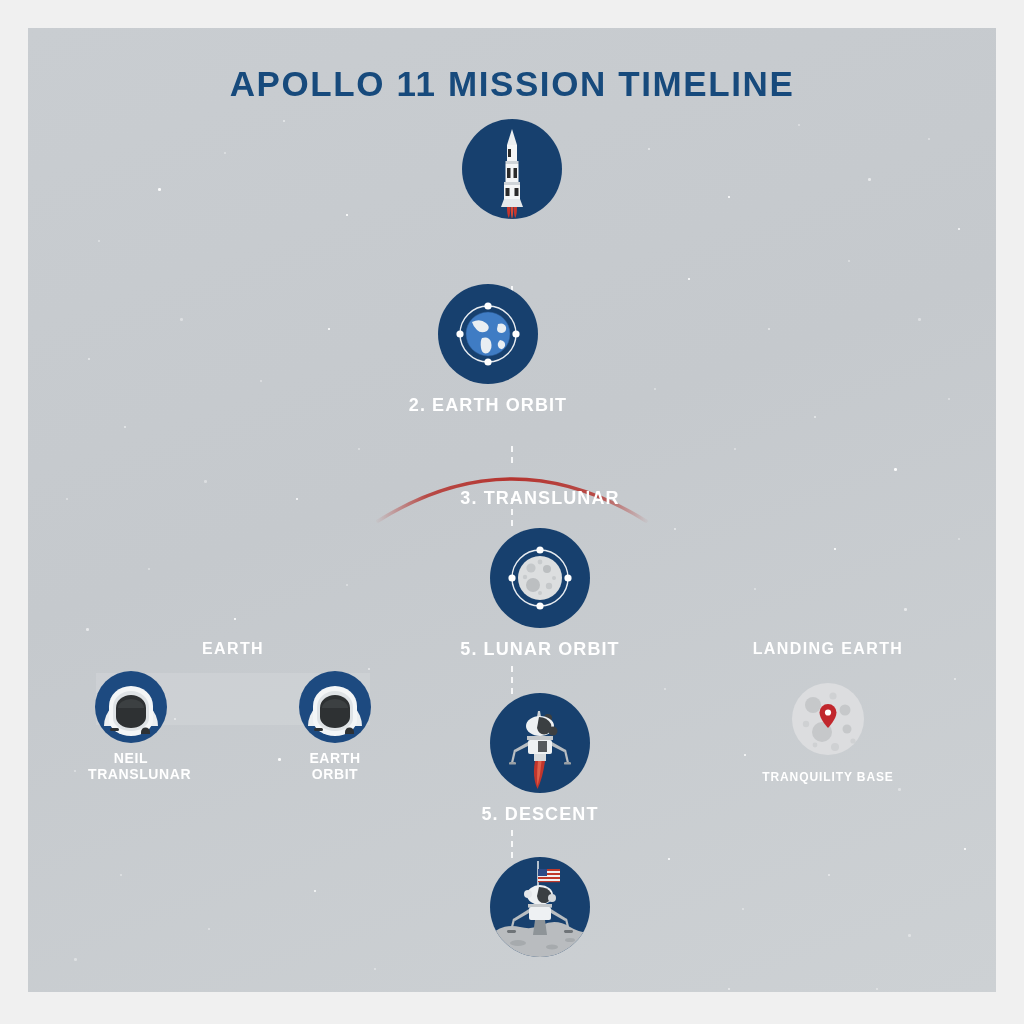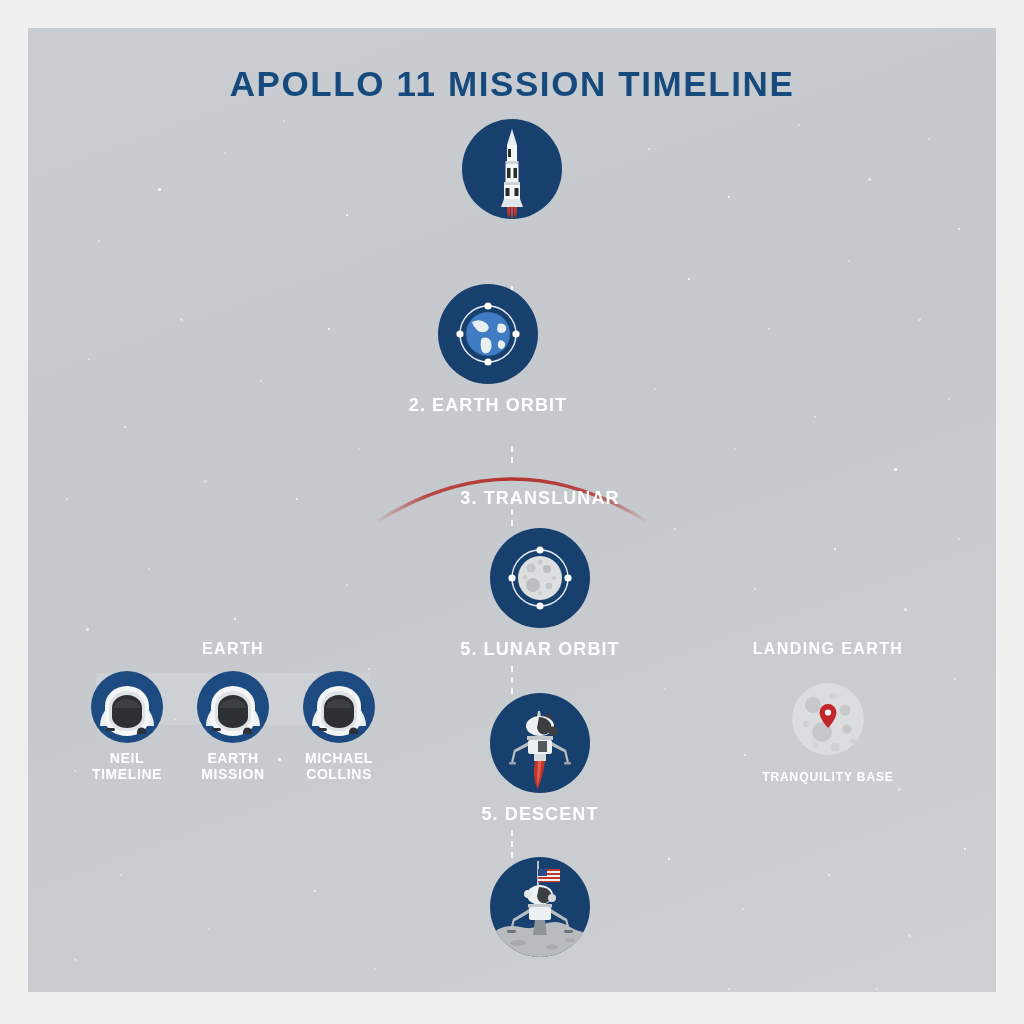--- a/index.html
+++ b/index.html
@@ -330,54 +330,39 @@
             <circle cx="37" cy="37" r="36" fill="#1d4a80"></circle>
             <path d="M10 56 a27 27 0 0 1 54 0 z" fill="#eceff1"></path>
             <path d="M15 36 a22 20 0 0 1 44 0 l0 14 a22 16 0 0 1 -44 0 z" fill="#f4f6f7"></path>
             <path d="M19 37 a18 16 0 0 1 36 0 l0 11 a18 13 0 0 1 -36 0 z" fill="#dfe3e6"></path>
             <path d="M22 38 a15 13 0 0 1 30 0 l0 9 a15 11 0 0 1 -30 0 z" fill="#2e3133"></path>
             <path d="M24 38 a13 9 0 0 1 26 0 z" fill="#3c4042"></path>
             <rect x="16" y="58" width="9" height="3" rx="1.5" fill="#2e3133"></rect>
             <path d="M47 62 a4.5 4.5 0 0 1 9 0 l0 2 l-9 0 z" fill="#2e3133"></path>
           </svg>
         </div>
-        <div class="crew-name"><span>NEIL</span><br><span>TIMELINE</span></div>
+        <div class="crew-name"><span>NEIL</span><br><span>TRANSLUNAR</span></div>
       </div>
 
       <div class="crew-member">
         <div class="crew-avatar">
           <svg width="74" height="74" viewBox="0 0 74 74">
             <circle cx="37" cy="37" r="36" fill="#1d4a80"></circle>
             <path d="M10 56 a27 27 0 0 1 54 0 z" fill="#eceff1"></path>
             <path d="M15 36 a22 20 0 0 1 44 0 l0 14 a22 16 0 0 1 -44 0 z" fill="#f4f6f7"></path>
             <path d="M19 37 a18 16 0 0 1 36 0 l0 11 a18 13 0 0 1 -36 0 z" fill="#dfe3e6"></path>
             <path d="M22 38 a15 13 0 0 1 30 0 l0 9 a15 11 0 0 1 -30 0 z" fill="#2e3133"></path>
             <path d="M24 38 a13 9 0 0 1 26 0 z" fill="#3c4042"></path>
             <rect x="16" y="58" width="9" height="3" rx="1.5" fill="#2e3133"></rect>
             <path d="M47 62 a4.5 4.5 0 0 1 9 0 l0 2 l-9 0 z" fill="#2e3133"></path>
           </svg>
         </div>
-        <div class="crew-name"><span>EARTH</span><br><span>MISSION</span></div>
-      </div>
-
-      <div class="crew-member">
-        <div class="crew-avatar">
-          <svg width="74" height="74" viewBox="0 0 74 74">
-            <circle cx="37" cy="37" r="36" fill="#1d4a80"></circle>
-            <path d="M10 56 a27 27 0 0 1 54 0 z" fill="#eceff1"></path>
-            <path d="M15 36 a22 20 0 0 1 44 0 l0 14 a22 16 0 0 1 -44 0 z" fill="#f4f6f7"></path>
-            <path d="M19 37 a18 16 0 0 1 36 0 l0 11 a18 13 0 0 1 -36 0 z" fill="#dfe3e6"></path>
-            <path d="M22 38 a15 13 0 0 1 30 0 l0 9 a15 11 0 0 1 -30 0 z" fill="#2e3133"></path>
-            <path d="M24 38 a13 9 0 0 1 26 0 z" fill="#3c4042"></path>
-            <rect x="16" y="58" width="9" height="3" rx="1.5" fill="#2e3133"></rect>
-            <path d="M47 62 a4.5 4.5 0 0 1 9 0 l0 2 l-9 0 z" fill="#2e3133"></path>
-          </svg>
-        </div>
-        <div class="crew-name"><span>MICHAEL</span><br><span>COLLINS</span></div>
-      </div>
+        <div class="crew-name"><span>EARTH</span><br><span>ORBIT</span></div>
+      </div>
+
 
     </div>
   </div>
 
   <div id="landing-site">
     <div class="panel-heading">LANDING EARTH</div>
     <div id="ls-moon">
       <svg width="78" height="78" viewBox="0 0 78 78">
         <circle cx="39" cy="39" r="36" fill="#dcdddf"></circle>
         <circle cx="24" cy="25" r="8" fill="#c6c8ca"></circle>

